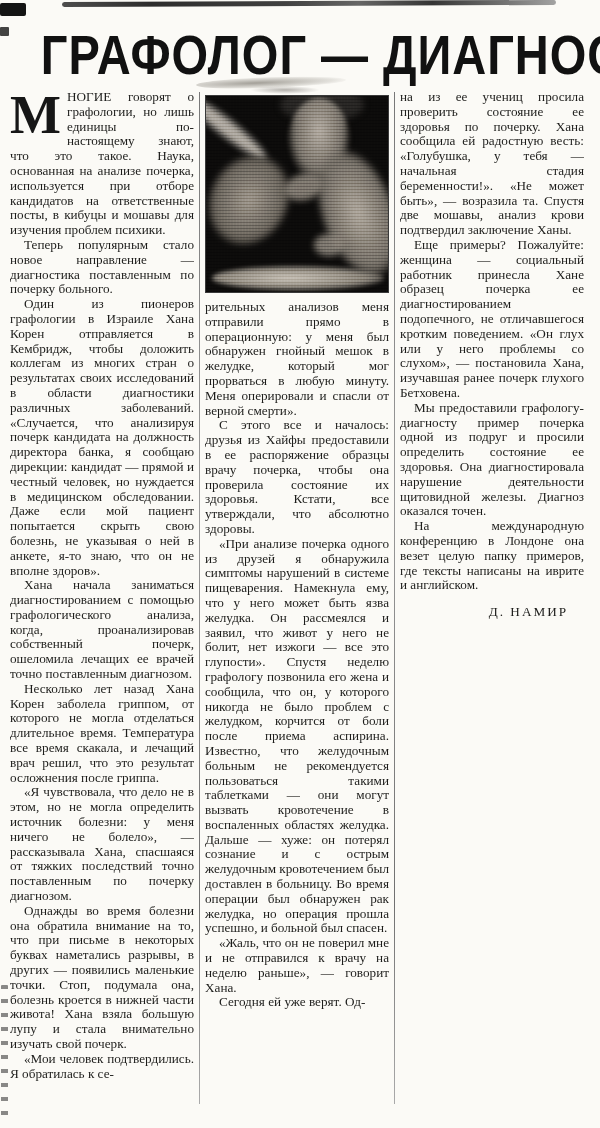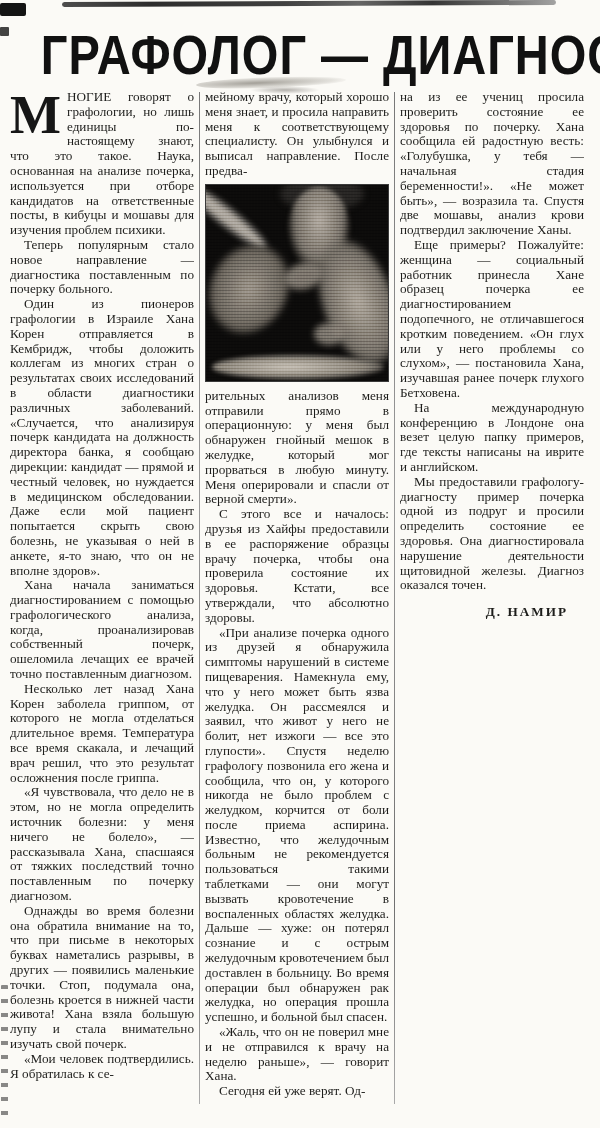--- a/index.html
+++ b/index.html
@@ -86,21 +86,21 @@
     line-height:45px;
     font-weight:700;
     padding:3px 6px 0 0;
     color:#161616;
   }
   .byline{
     margin-top:12px !important;
     text-indent:0 !important;
     text-align:right;
     padding-right:16px;
-    font-weight:700;
+    font-weight:400;
     letter-spacing:2px;
   }
 
   
   .photo{
     position:relative;
     width:182px;height:196px;
     margin:5px 0 7px 0;
     background:#0d0c0b;
     border:1px solid #3a3a3a;
@@ -146,21 +146,20 @@
       <p>Хана начала заниматься диагностированием с помощью графологического анализа, когда, проанализировав собственный почерк, ошеломила лечащих ее врачей точно поставленным диагнозом.</p>
       <p>Несколько лет назад Хана Корен заболела гриппом, от которого не могла отделаться длительное время. Температура все время скакала, и лечащий врач решил, что это результат осложнения после гриппа.</p>
       <p>«Я чувствовала, что дело не в этом, но не могла определить источник болезни: у меня ничего не болело», — рассказывала Хана, спасшаяся от тяжких последствий точно поставленным по почерку диагнозом.</p>
       <p>Однажды во время болезни она обратила внимание на то, что при письме в некоторых буквах наметались разрывы, в других — появились маленькие точки. Стоп, подумала она, болезнь кроется в нижней части живота! Хана взяла большую лупу и стала внимательно изучать свой почерк.</p>
       <p>«Мои человек подтвердились. Я обратилась к се-</p>
     </div>
 
     <div class="rule"></div>
 
     <div class="col">
-      <p class="ni">мейному врачу, который хорошо меня знает, и просила направить меня к соответствующему специалисту. Он улыбнулся и выписал направление. После предва-</p>
 
       <figure class="photo">
         <div class="blob ph-streak"></div>
         <div class="blob ph-hair"></div>
         <div class="blob ph-face"></div>
         <div class="blob ph-arm-left"></div>
         <div class="blob ph-arm-right"></div>
         <div class="blob ph-hand"></div>
         <div class="blob ph-spot"></div>
         <div class="blob ph-desk"></div>
@@ -172,19 +171,19 @@
       <p>«При анализе почерка одного из друзей я обнаружила симптомы нарушений в системе пищеварения. Намекнула ему, что у него может быть язва желудка. Он рассмеялся и заявил, что живот у него не болит, нет изжоги — все это глупости». Спустя неделю графологу позвонила его жена и сообщила, что он, у которого никогда не было проблем с желудком, корчится от боли после приема аспирина. Известно, что желудочным больным не рекомендуется пользоваться такими таблетками — они могут вызвать кровотечение в воспаленных областях желудка. Дальше — хуже: он потерял сознание и с острым желудочным кровотечением был доставлен в больницу. Во время операции был обнаружен рак желудка, но операция прошла успешно, и больной был спасен.</p>
       <p>«Жаль, что он не поверил мне и не отправился к врачу на неделю раньше», — говорит Хана.</p>
       <p>Сегодня ей уже верят. Од-</p>
     </div>
 
     <div class="rule"></div>
 
     <div class="col">
       <p class="ni">на из ее учениц просила проверить состояние ее здоровья по почерку. Хана сообщила ей радостную весть: «Голубушка, у тебя — начальная стадия беременности!». «Не может быть», — возразила та. Спустя две мошавы, анализ крови подтвердил заключение Ханы.</p>
       <p>Еще примеры? Пожалуйте: женщина — социальный работник принесла Хане образец почерка ее диагностированием подопечного, не отличавшегося кротким поведением. «Он глух или у него проблемы со слухом», — постановила Хана, изучавшая ранее почерк глухого Бетховена.</p>
+      <p>Мы предоставили графологу-диагносту пример почерка одной из подруг и просили определить состояние ее здоровья. Она диагностировала нарушение деятельности щитовидной железы. Диагноз оказался точен.</p>
       <p>На международную конференцию в Лондоне она везет целую папку примеров, где тексты написаны на иврите и английском.</p>
-      <p>Мы предоставили графологу-диагносту пример почерка одной из подруг и просили определить состояние ее здоровья. Она диагностировала нарушение деятельности щитовидной железы. Диагноз оказался точен.</p>
       <p class="byline">Д. НАМИР</p>
     </div>
 
   </div>
 </div>
 
 </body></html>

